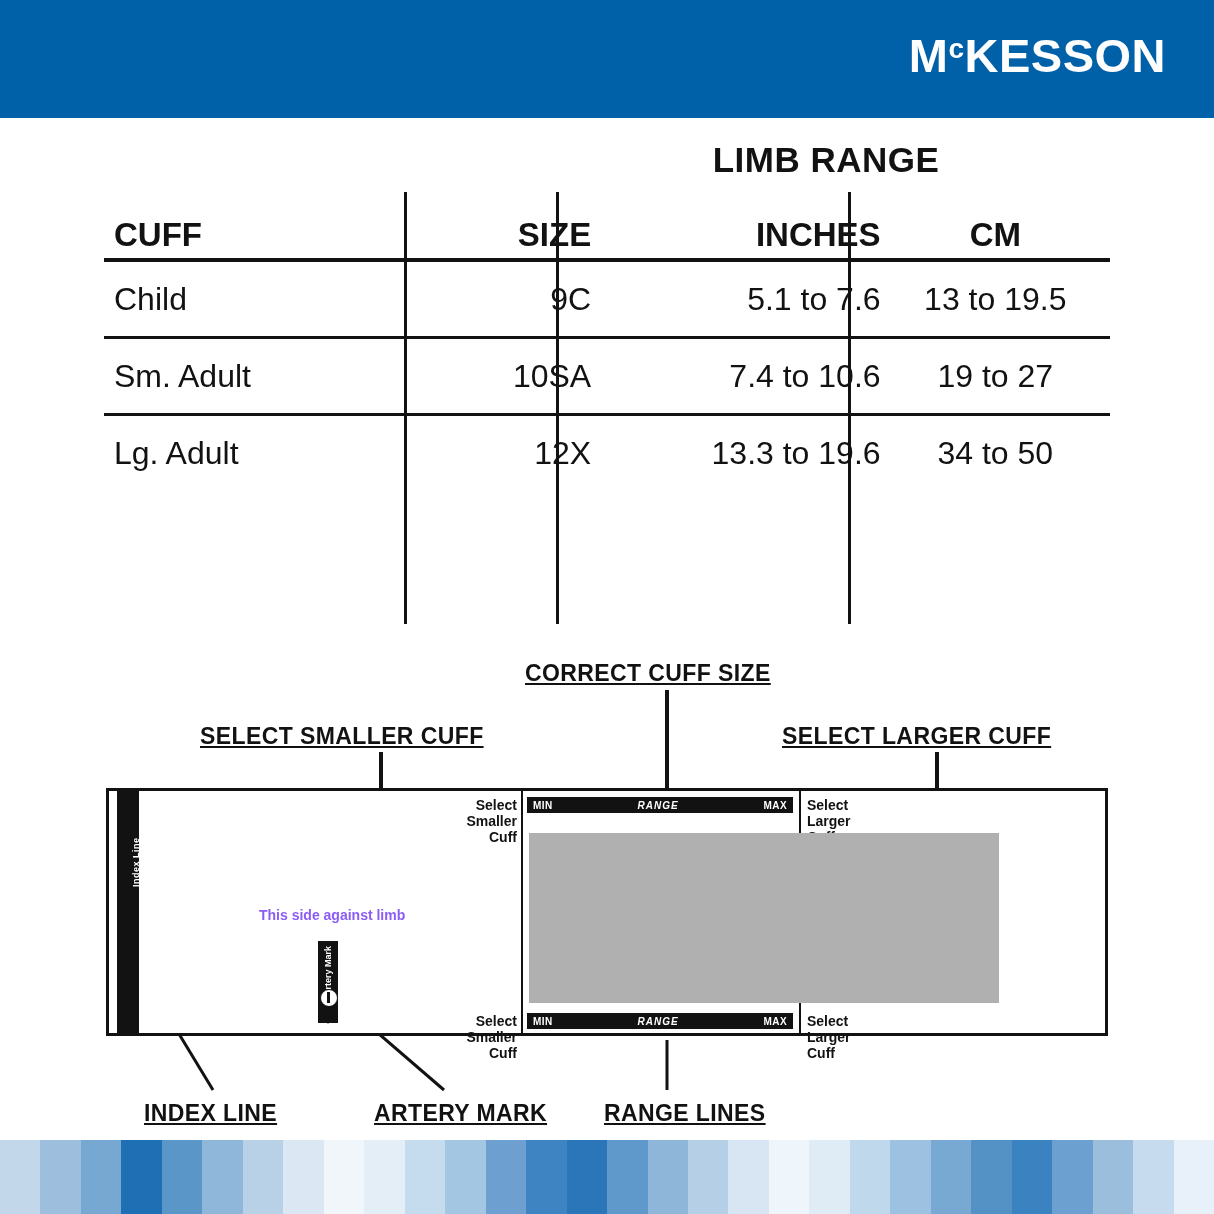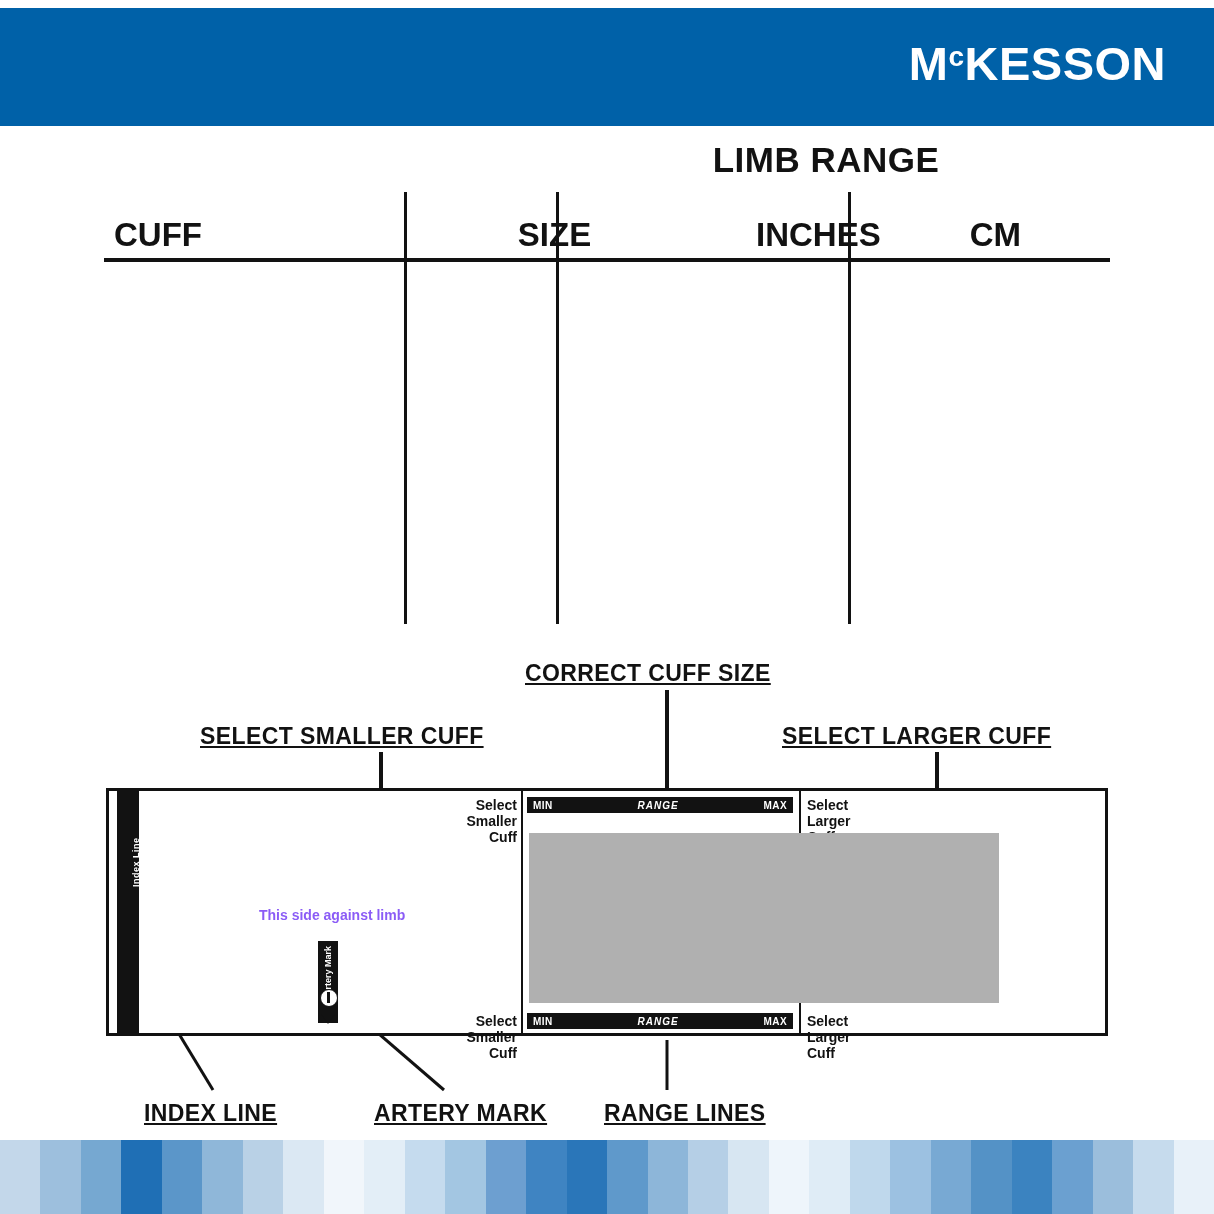--- a/index.html
+++ b/index.html
@@ -15,21 +15,20 @@
     position: relative;
   }
 
   
   .header {
     position: absolute;
     top: 0; left: 0;
     width: 1214px;
     height: 118px;
     background: #0061a8;
-    margin-top: 8px;
   }
   .brand {
     position: absolute;
     right: 48px;
     top: 28px;
     color: #ffffff;
     font-size: 47px;
     font-weight: bold;
     letter-spacing: 0.5px;
     font-family: "Liberation Sans", sans-serif;
@@ -282,20 +281,38 @@
 <table class="size-table">
   <thead>
     <tr>
       <th class="col-cuff">CUFF</th>
       <th class="col-size">SIZE</th>
       <th class="col-inches">INCHES</th>
       <th class="col-cm">CM</th>
     </tr>
   </thead>
   <tbody>
+    <tr>
+      <td class="col-cuff">Child</td>
+      <td class="col-size">9C</td>
+      <td class="col-inches">5.1 to 7.6</td>
+      <td class="col-cm">13 to 19.5</td>
+    </tr>
+    <tr>
+      <td class="col-cuff">Sm. Adult</td>
+      <td class="col-size">10SA</td>
+      <td class="col-inches">7.4 to 10.6</td>
+      <td class="col-cm">19 to 27</td>
+    </tr>
+    <tr>
+      <td class="col-cuff">Lg. Adult</td>
+      <td class="col-size">12X</td>
+      <td class="col-inches">13.3 to 19.6</td>
+      <td class="col-cm">34 to 50</td>
+    </tr>
   </tbody>
 </table>
 <div class="sep-v sep-1"></div>
 <div class="sep-v sep-2"></div>
 <div class="sep-v sep-3"></div>
 
 <div class="callout c-correct">CORRECT CUFF SIZE</div>
 <div class="callout c-smaller">SELECT SMALLER CUFF</div>
 <div class="callout c-larger">SELECT LARGER CUFF</div>
 <div class="callout c-index">INDEX LINE</div>

